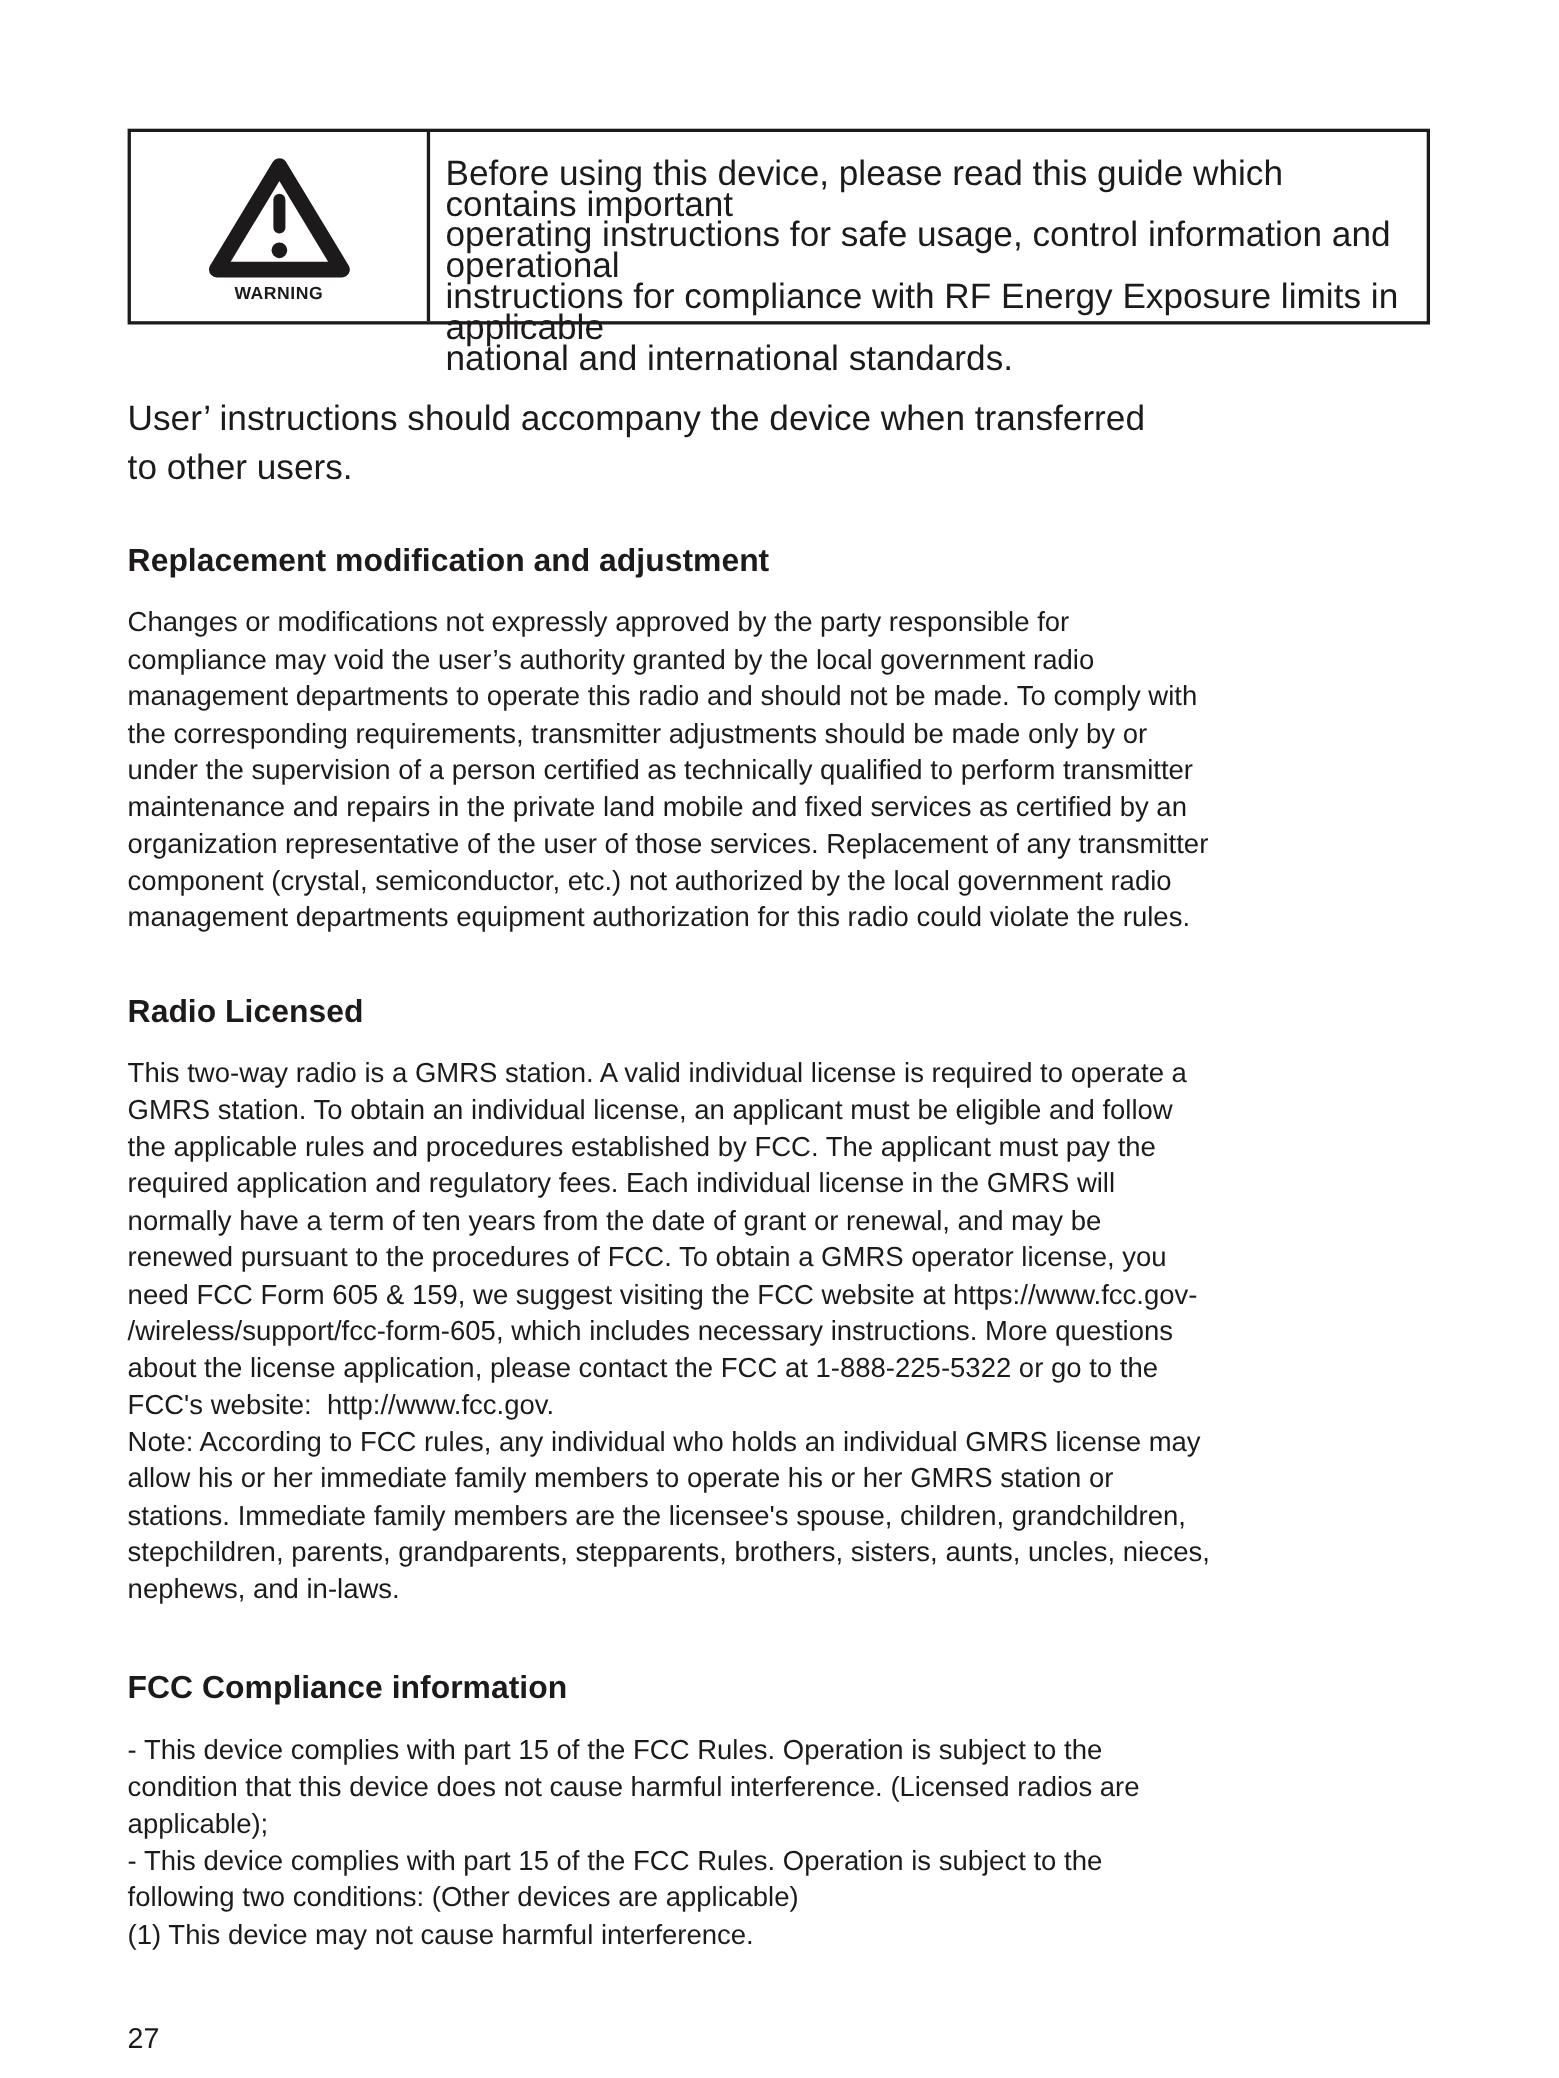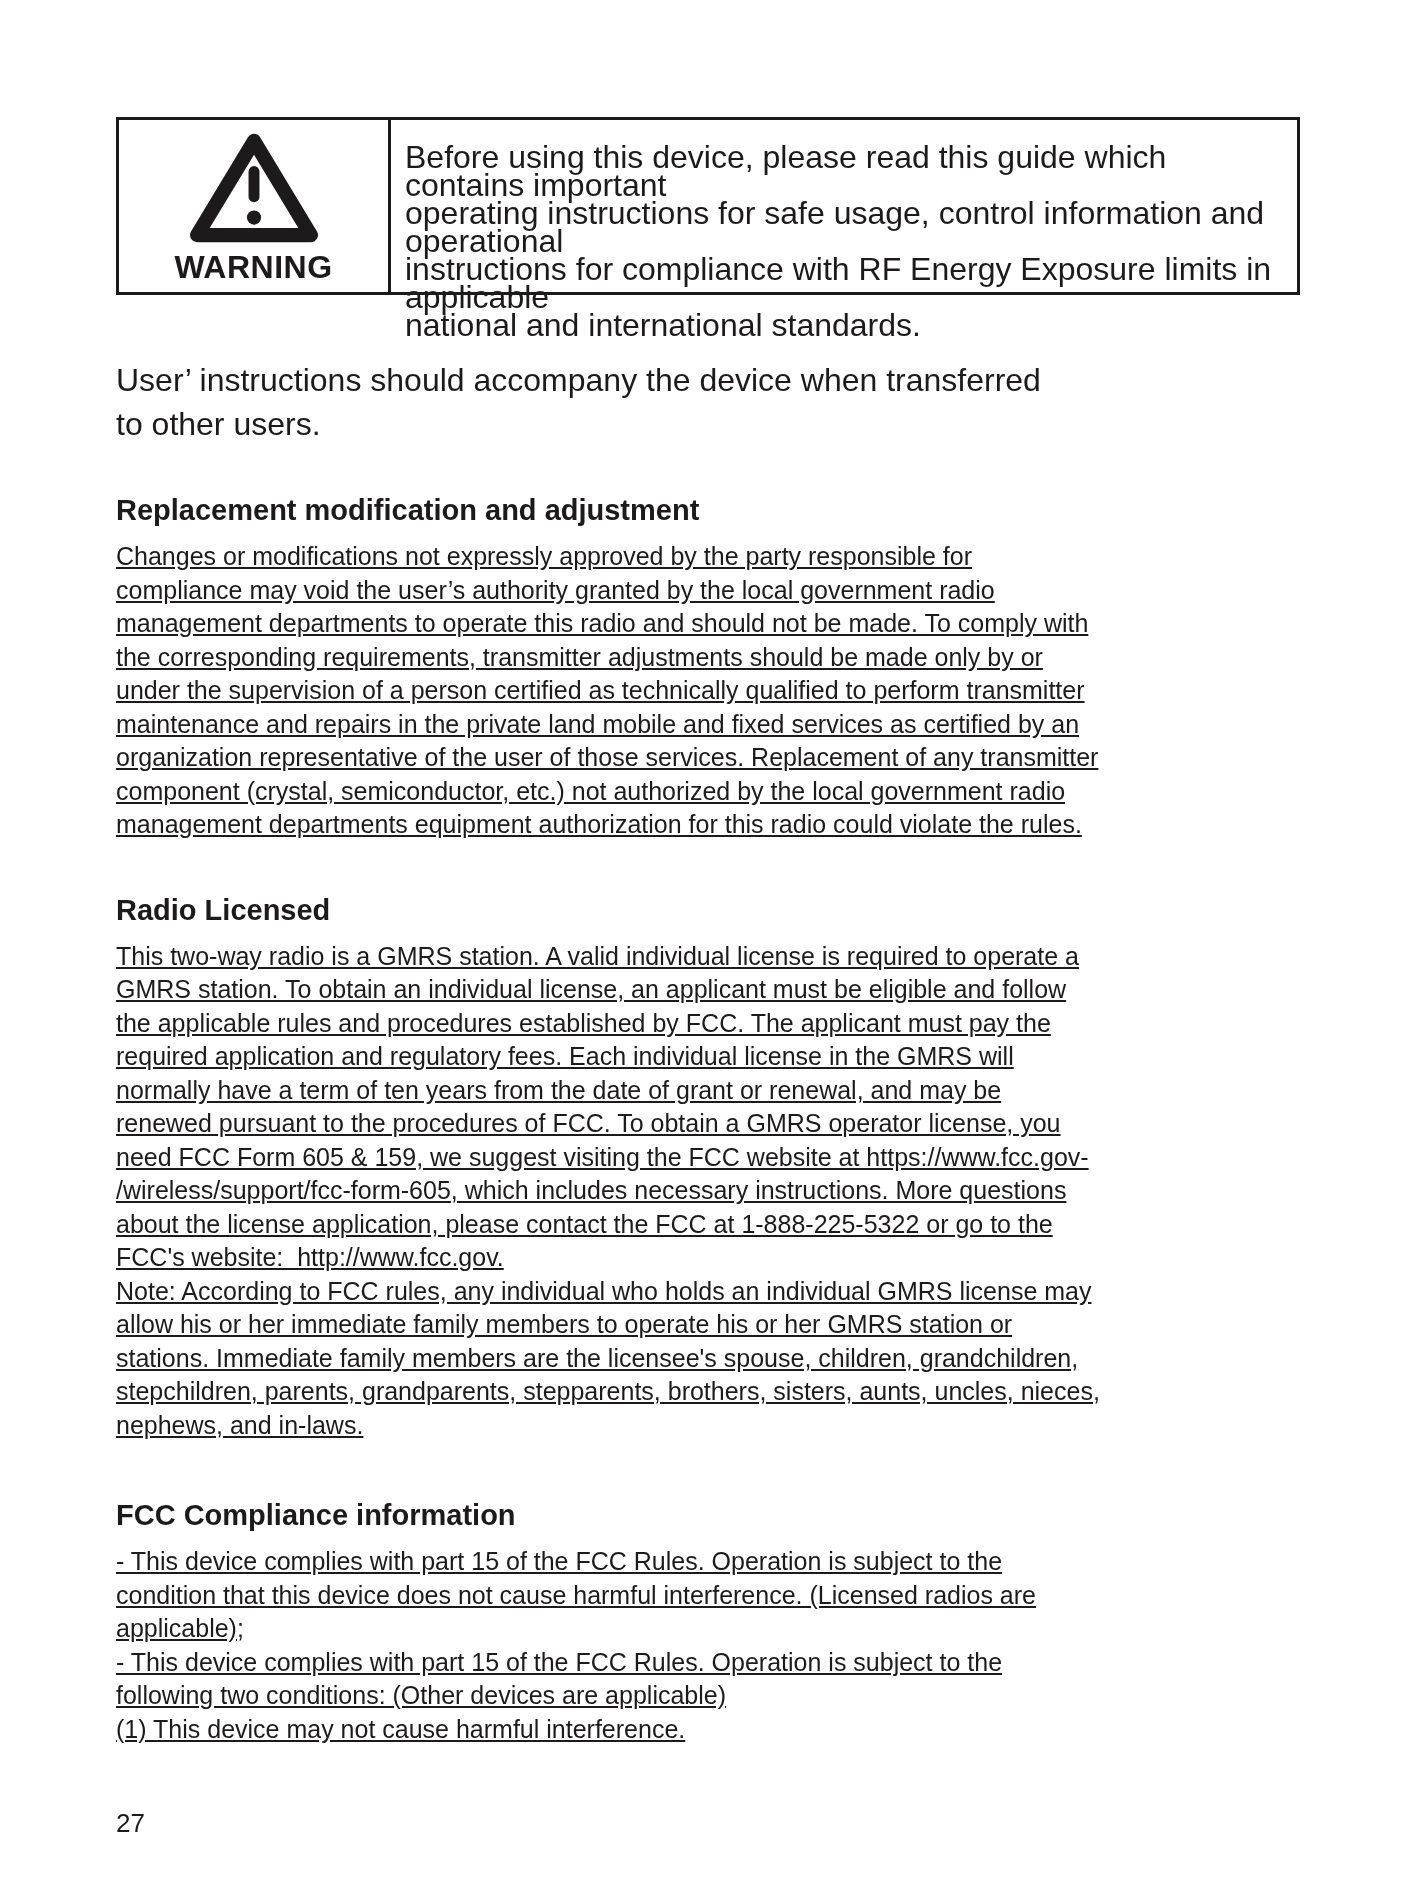--- a/index.html
+++ b/index.html
@@ -30,21 +30,21 @@
     border-right: 3px solid #1d1a1b;
     display: flex;
     flex-direction: column;
     align-items: center;
     justify-content: center;
     padding-top: 4px;
   }
   .warning-icon svg { display: block; }
   .warning-label {
     font-weight: bold;
-    font-size: 32px;
+    font-size: 16px;
     margin-top: 3px;
     letter-spacing: 0.5px;
   }
   .warning-text {
     flex: 1;
     font-size: 32px;
     line-height: 28px;
     padding: 23px 14px 0 14px;
     white-space: pre-wrap;
   }
@@ -59,25 +59,24 @@
   }
 
   
   .section-heading {
     margin: 0;
     font-size: 29px;
     line-height: 40px;
     font-weight: bold;
   }
   .section-body {
-    margin: 10px 0 0 0;
+    margin: 20px 0 0 0;
     font-size: 25px;
     line-height: 33.5px;
     white-space: pre-wrap;
-    text-decoration: underline;
   }
   .section-unauthorized { margin-top: 44px; }
   .section-radio-license { margin-top: 48px; }
   .section-fcc-compliance { margin-top: 53px; }
 
   
   .page-number {
     margin-top: 62px;
     text-align: left;
     font-size: 26px;

